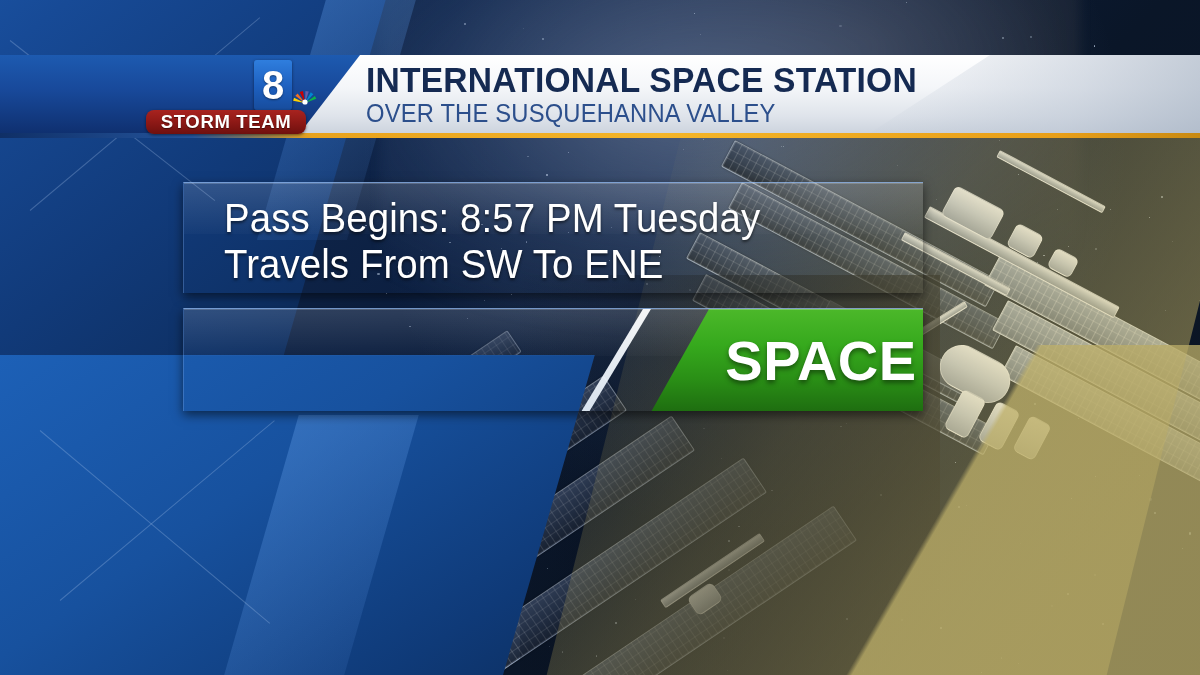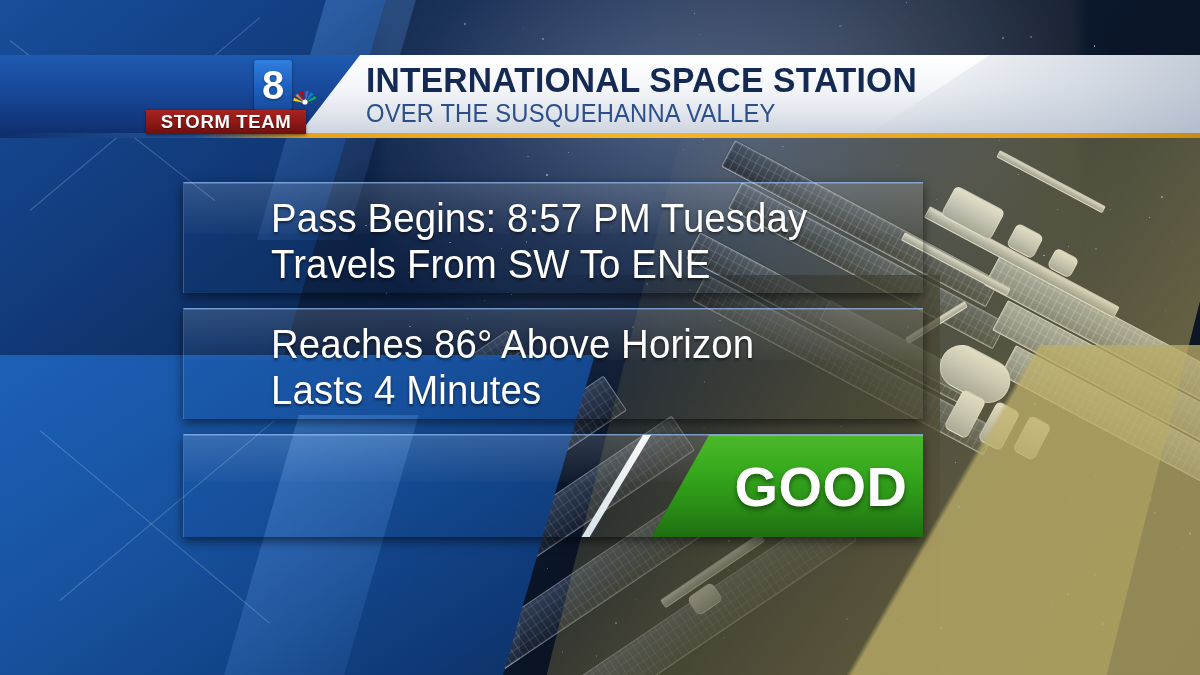--- a/index.html
+++ b/index.html
@@ -163,38 +163,37 @@
   }
   .logo-eight span{
     display:block; width:100%; text-align:center; color:#fff;
     font-size:40px; font-weight:bold; line-height:50px;
     text-shadow:0 1px 2px rgba(0,0,0,.45);
   }
   .peacock{ position:absolute; left:146px; top:24px; width:26px; height:22px; }
   .storm{
     position:absolute; left:0; top:50px; width:160px; height:24px;
     background:linear-gradient(180deg,#a8231f 0%,#8e1916 50%,#6f100e 100%);
-    border-radius:0; box-shadow:0 1px 3px rgba(0,0,0,.5);
+    border-radius:8px; box-shadow:0 1px 3px rgba(0,0,0,.5);
   }
   .storm span{
     display:block; text-align:center; color:#fff; font-size:18px; font-weight:bold;
     line-height:24px; letter-spacing:.6px; transform:scaleX(1.03);
     text-shadow:0 1px 1px rgba(0,0,0,.5);
   }
 
   
   .panels{ position:absolute; left:183px; top:182px; width:740px; z-index:5; }
   .panel{
     position:relative; width:740px; margin-bottom:15px;
     background:linear-gradient(180deg,#2064c8 0%,#1a55b0 18%,#134député 0%,#123f86 45%,#0c2a5c 72%,#081a38 92%,#061226 100%);
     border-top:1px solid rgba(150,190,245,.75);
     border-left:1px solid rgba(120,165,230,.35);
     box-shadow:0 4px 10px rgba(0,0,0,.55), inset 0 1px 0 rgba(255,255,255,.18);
     overflow:hidden;
-    padding-left:47px;
   }
   .panel .sheen{
     position:absolute; left:0; top:0; right:0; height:46%;
     background:linear-gradient(180deg, rgba(255,255,255,.14) 0%, rgba(255,255,255,.02) 100%);
     pointer-events:none;
   }
   .panel-inner{ position:relative; padding:12px 0 14px 40px; }
   .pline{
     color:#ffffff; font-size:40px; line-height:46px; font-weight:normal;
     letter-spacing:.1px; white-space:nowrap;
@@ -504,31 +503,24 @@
   <div class="panels">
 
     <div class="panel" id="panel-1">
       <div class="sheen"></div>
       <div class="panel-inner">
         <div class="pline">Pass Begins: 8:57 PM Tuesday</div>
         <div class="pline">Travels From SW To ENE</div>
       </div>
     </div>
 
-    <div class="panel" id="panel-2">
-      <div class="sheen"></div>
-      <div class="panel-inner">
-        <div class="pline">Reaches 86° Above Horizon</div>
-        <div class="pline">Lasts 4 Minutes</div>
-      </div>
-    </div>
 
     <div class="panel" id="panel-3">
       <div class="sheen"></div>
       <div class="badge-slash"></div>
       <div class="badge">
-        <span>GOOD</span>
+        <span>SPACE</span>
       </div>
     </div>
 
   </div>
 
 </div>
 
 </body></html>

